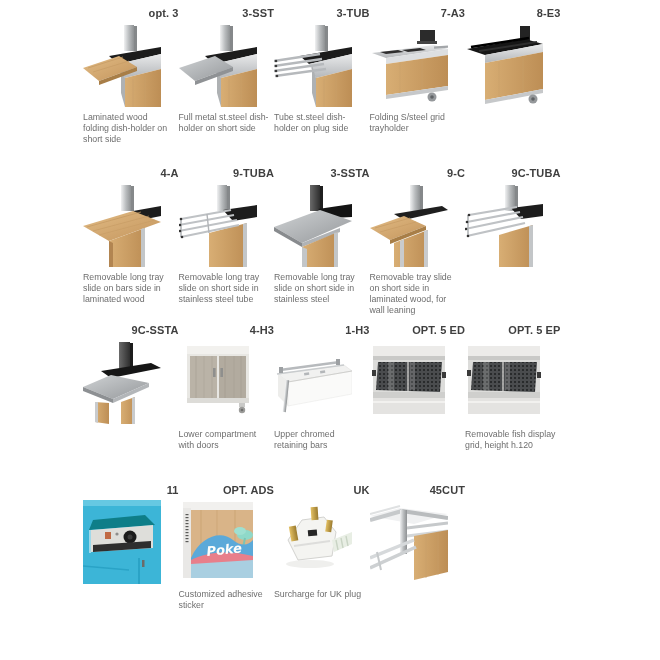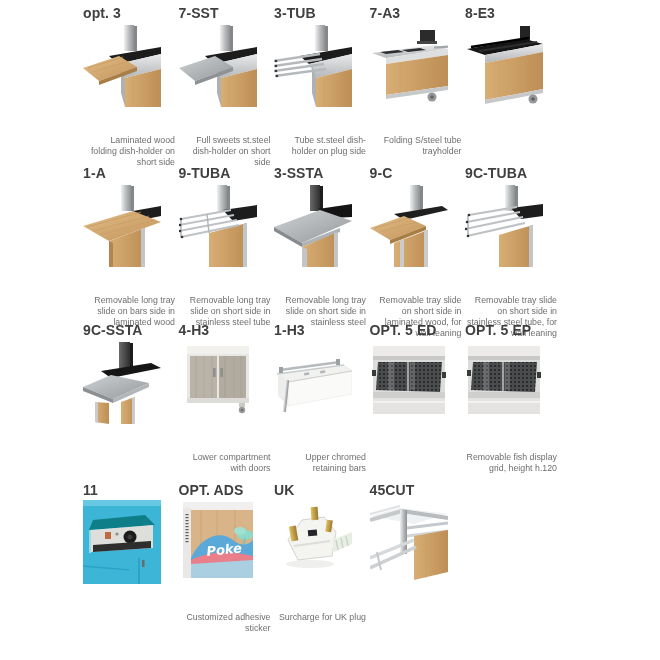--- a/index.html
+++ b/index.html
@@ -6,29 +6,30 @@
   html,body { width:660px; height:660px; background:#ffffff; overflow:hidden; }
   body { font-family:"Liberation Sans", sans-serif; position:relative; }
   #grid {
     position:absolute; left:83px; top:8px; width:500px;
     display:grid;
     grid-template-columns:repeat(5, 95.5px);
     grid-template-rows:160px 157px 160px auto;
   }
   .cell { width:95.5px; }
   .code {
-    font-size:14px; font-weight:bold; color:#3f3f3f;
+    font-size:11px; font-weight:bold; color:#3f3f3f;
     height:11px; line-height:11px; margin-bottom:4px; letter-spacing:.1px;
     white-space:nowrap;
+    text-align:right;
   }
   .img { width:78px; height:84px; overflow:hidden; }
   .img svg { display:block; }
   .desc {
     font-size:8.8px; color:#6e6e6e; line-height:11px;
-    margin-top:28px; width:92px;text-align:right;
+    margin-top:5px; width:92px;
   }
 </style>
 </head>
 <body>
 
 <svg width="0" height="0" style="position:absolute" aria-hidden="true">
   <defs>
     <linearGradient id="gWood" x1="0" y1="0" x2="1" y2="0">
         <stop offset="0" stop-color="#d8ae74"></stop>
         <stop offset="1" stop-color="#bd8e55"></stop>
@@ -80,36 +81,36 @@
           <line x1="62" y1="53" x2="62" y2="84" stroke="#c79f6b" stroke-width="1" opacity=".5"></line>
           <polygon points="0,45 36,33 54,44 16,58" fill="url(#gWoodTop)"></polygon>
           <polygon points="16,58 54,44 54,48 16,62" fill="#a87e47"></polygon>
           <line x1="5" y1="45" x2="40" y2="34" stroke="#c59a63" stroke-width="1" opacity=".7"></line>
           <line x1="10" y1="49" x2="46" y2="38" stroke="#c59a63" stroke-width="1" opacity=".6"></line>
         </svg>
       </div>
       <div class="desc">Laminated wood folding dish-holder on short side</div>
     </div>
     <div class="cell">
-      <div class="code">7-SST</div>
+      <div class="code">3-SST</div>
       <div class="img">
         <svg viewBox="0 0 78 84" width="78" height="84">
           <rect x="41" y="2" width="10" height="26" fill="url(#gSteelV)"></rect>
           <rect x="51" y="3" width="3" height="25" fill="#85888a"></rect>
           <polygon points="26,33 78,24 78,31 35,41" fill="#1c1c1c"></polygon>
           <polygon points="35,41 78,31 78,46 42,55" fill="url(#gSteel)"></polygon>
           <polygon points="38,42 42,55 42,84 38,70" fill="#aeb1b3"></polygon>
           <polygon points="42,55 78,46 78,84 42,84" fill="url(#gWood)"></polygon>
           <line x1="50" y1="56" x2="50" y2="84" stroke="#c79f6b" stroke-width="1" opacity=".6"></line>
           <line x1="62" y1="53" x2="62" y2="84" stroke="#c79f6b" stroke-width="1" opacity=".5"></line>
           <polygon points="0,45 36,33 54,44 16,58" fill="url(#gSteelPlane)"></polygon>
           <polygon points="16,58 54,44 54,48 16,62" fill="#8f9295"></polygon>
         </svg>
       </div>
-      <div class="desc">Full sweets st.steel dish-holder on short side</div>
+      <div class="desc">Full metal st.steel dish-holder on short side</div>
     </div>
     <div class="cell">
       <div class="code">3-TUB</div>
       <div class="img">
         <svg viewBox="0 0 78 84" width="78" height="84">
           <rect x="41" y="2" width="10" height="26" fill="url(#gSteelV)"></rect>
           <rect x="51" y="3" width="3" height="25" fill="#85888a"></rect>
           <polygon points="26,33 78,24 78,31 35,41" fill="#1c1c1c"></polygon>
           <polygon points="35,41 78,31 78,46 42,55" fill="url(#gSteel)"></polygon>
           <polygon points="38,42 42,55 42,84 38,70" fill="#aeb1b3"></polygon>
@@ -140,42 +141,42 @@
           <rect x="64" y="23.5" width="14" height="2.2" fill="#a3a6a9" transform="rotate(-4 64 24)"></rect>
           <polygon points="16,35 78,26 78,32 16,41" fill="#dddfe1"></polygon>
           <polygon points="16,41 78,32 78,63 16,72" fill="url(#gWood)"></polygon>
           <line x1="30" y1="40" x2="30" y2="70" stroke="#c79f6b" stroke-width="1" opacity=".5"></line>
           <line x1="52" y1="36" x2="52" y2="66" stroke="#c79f6b" stroke-width="1" opacity=".5"></line>
           <polygon points="16,72 78,63 78,67 16,76" fill="#c6c8ca"></polygon>
           <circle cx="62" cy="74" r="4.5" fill="#95989b"></circle>
           <circle cx="62" cy="74" r="1.8" fill="#5f6265"></circle>
         </svg>
       </div>
-      <div class="desc">Folding S/steel tube trayholder</div>
+      <div class="desc">Folding S/steel grid trayholder</div>
     </div>
     <div class="cell">
       <div class="code">8-E3</div>
       <div class="img">
         <svg viewBox="0 0 78 84" width="78" height="84">
           <rect x="55" y="3" width="10" height="15" fill="#232323"></rect>
           <polygon points="2,26 60,16 78,21 20,32" fill="#161616"></polygon>
           <line x1="6" y1="24" x2="64" y2="15" stroke="#000000" stroke-width="2.5"></line>
           <line x1="14" y1="28" x2="72" y2="19" stroke="#2e2e2e" stroke-width="2"></line>
           <polygon points="20,32 78,21 78,29 20,40" fill="url(#gSteel)"></polygon>
           <polygon points="20,40 78,29 78,66 20,77" fill="url(#gWood)"></polygon>
           <line x1="34" y1="39" x2="34" y2="74" stroke="#c79f6b" stroke-width="1" opacity=".5"></line>
           <line x1="58" y1="34" x2="58" y2="70" stroke="#c79f6b" stroke-width="1" opacity=".5"></line>
           <polygon points="20,77 78,66 78,70 20,81" fill="#c6c8ca"></polygon>
           <circle cx="68" cy="76" r="4.5" fill="#95989b"></circle>
           <circle cx="68" cy="76" r="1.8" fill="#5f6265"></circle>
         </svg>
       </div>
     </div>
     <div class="cell">
-      <div class="code">1-A</div>
+      <div class="code">4-A</div>
       <div class="img">
         <svg viewBox="0 0 78 84" width="78" height="84">
           <rect x="38" y="2" width="10" height="26" fill="url(#gSteelV)"></rect>
           <rect x="48" y="3" width="3" height="25" fill="#85888a"></rect>
           <polygon points="50,28 78,23 78,33 58,37" fill="#1d1d1d"></polygon>
           <polygon points="0,43 50,28 78,39 26,58" fill="url(#gWoodTop)"></polygon>
           <line x1="4" y1="44" x2="58" y2="29" stroke="#c59a63" stroke-width="1" opacity=".7"></line>
           <line x1="10" y1="48" x2="66" y2="33" stroke="#c59a63" stroke-width="1" opacity=".6"></line>
           <line x1="16" y1="52" x2="72" y2="37" stroke="#c59a63" stroke-width="1" opacity=".5"></line>
           <polygon points="26,58 62,45 62,84 26,84" fill="url(#gWood)"></polygon>
@@ -256,21 +257,20 @@
           <line x1="2" y1="39" x2="55" y2="29" stroke="#bfc2c5" stroke-width="2.2"></line>
           <line x1="0" y1="46" x2="58" y2="34" stroke="#bfc2c5" stroke-width="2.2"></line>
           <line x1="2" y1="53" x2="60" y2="40" stroke="#bfc2c5" stroke-width="2.2"></line>
           <line x1="3" y1="32" x2="3" y2="53" stroke="#b1b4b7" stroke-width="1.6"></line>
           <circle cx="4" cy="32" r="1.3" fill="#333333"></circle>
           <circle cx="2" cy="39" r="1.3" fill="#333333"></circle>
           <circle cx="1" cy="46" r="1.3" fill="#333333"></circle>
           <circle cx="3" cy="53" r="1.3" fill="#333333"></circle>
         </svg>
       </div>
-      <div class="desc">Removable tray slide on short side in stainless steel tube, for wall leaning</div>
     </div>
     <div class="cell">
       <div class="code">9C-SSTA</div>
       <div class="img">
         <svg viewBox="0 0 78 84" width="78" height="84">
           <rect x="36" y="2" width="11" height="26" fill="url(#gDarkCol)"></rect>
           <rect x="47" y="3" width="3" height="25" fill="#1c1c1c"></rect>
           <polygon points="18,31 68,23 78,28 28,38" fill="#161616"></polygon>
           <polygon points="0,47 28,35 66,43 30,59" fill="url(#gSteelPlane)"></polygon>
           <polygon points="0,47 30,59 30,63 0,51" fill="#8d9093"></polygon>

